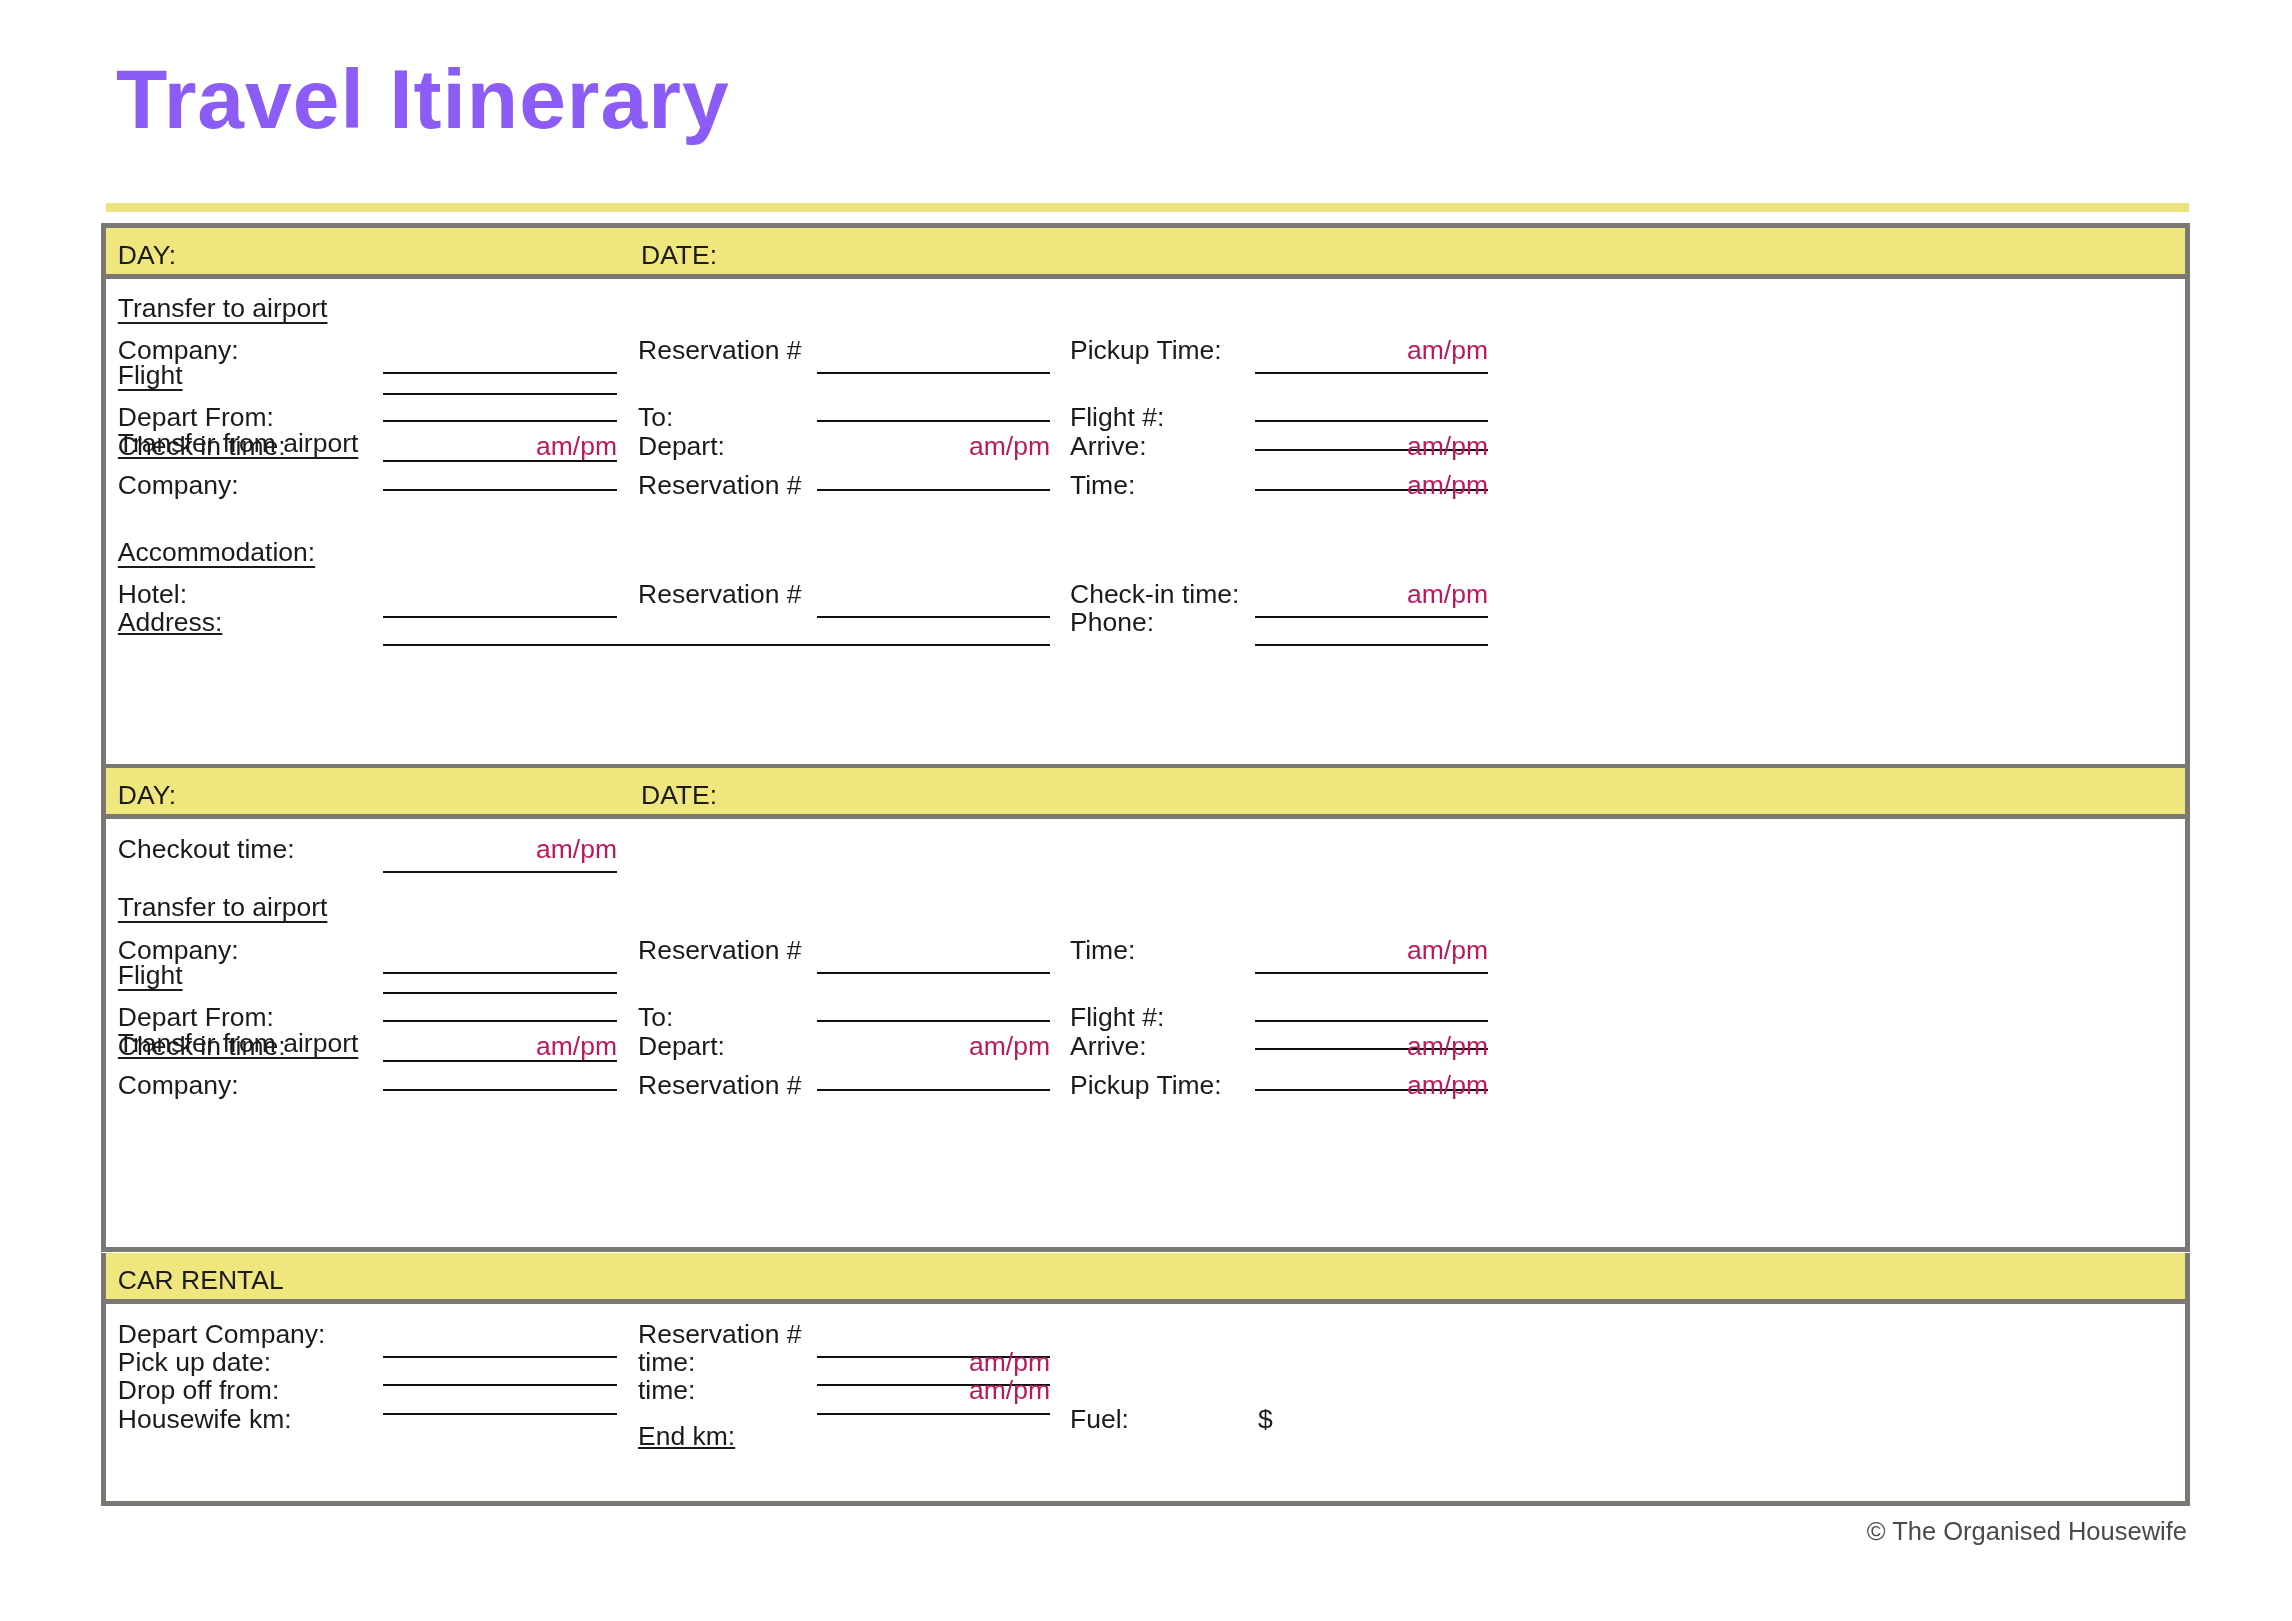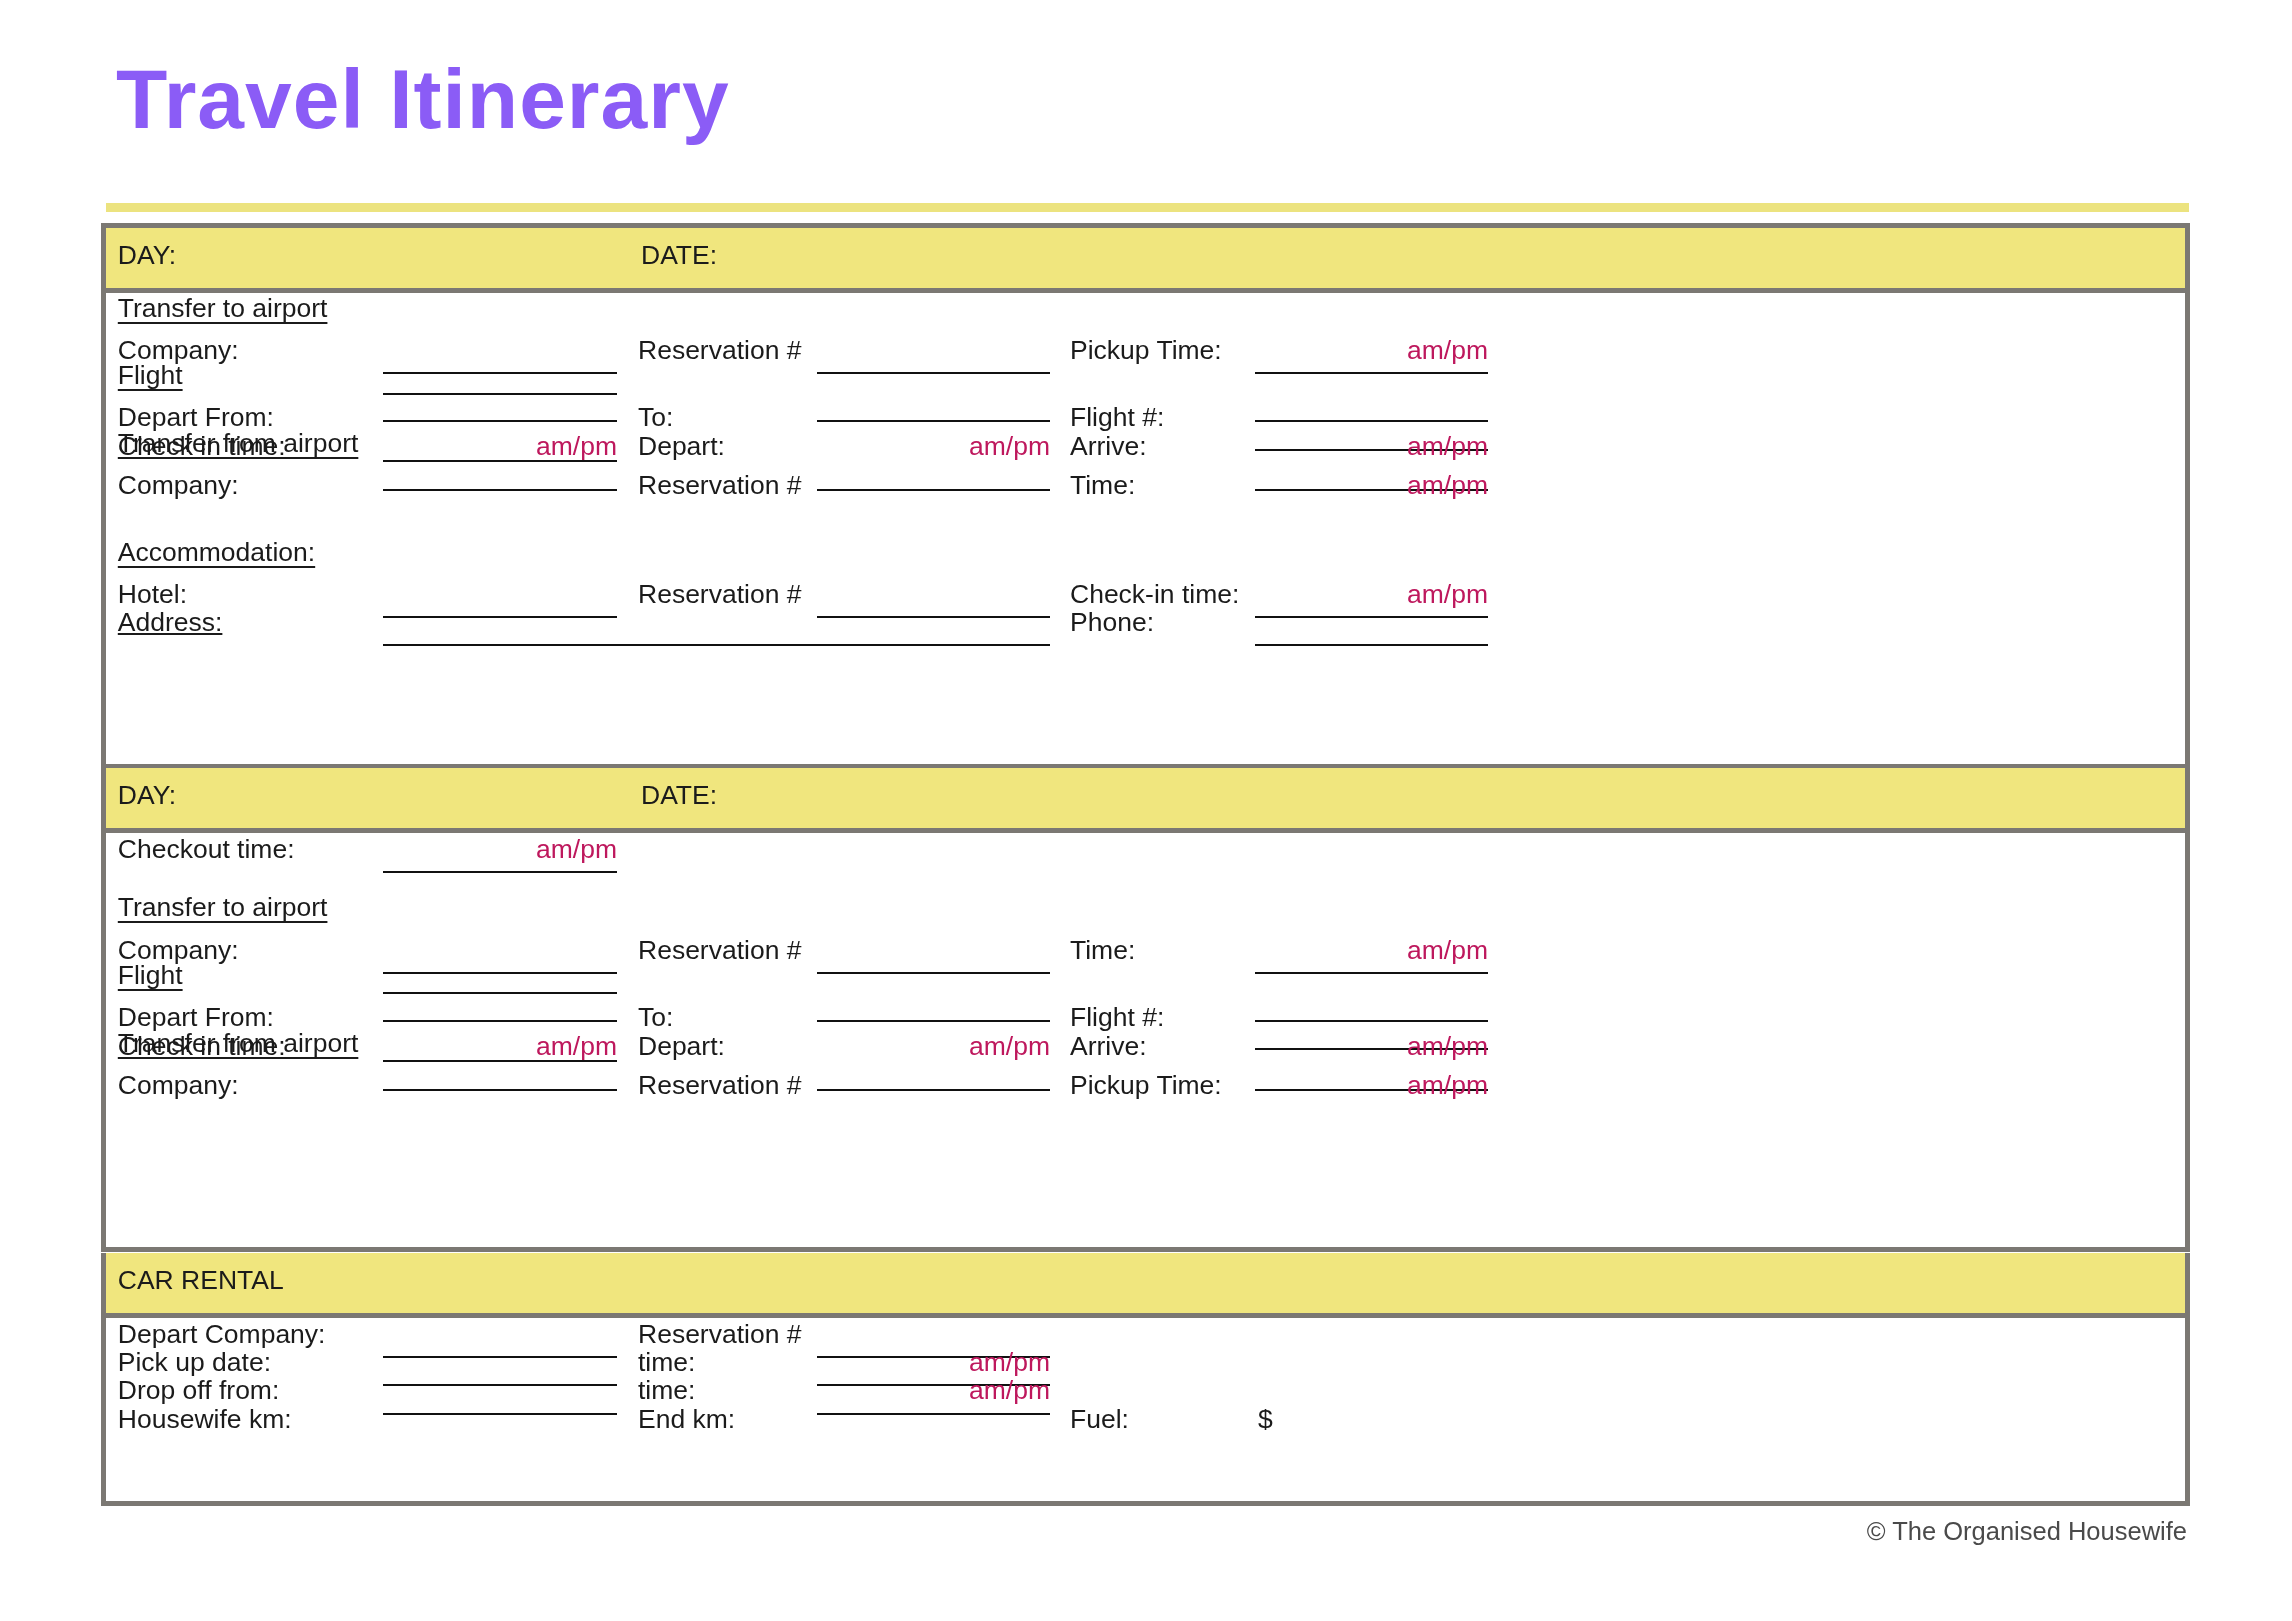--- a/index.html
+++ b/index.html
@@ -49,21 +49,21 @@
     left: 101px;
     box-sizing: border-box;
     border: 5.9px solid #7b7873;
     background: #ffffff;
   }
   .band {
     position: absolute;
     left: 0;
     top: 0;
     width: 100%;
-    height: 65px;
+    height: 51px;
     background: #f0e67e;
     box-sizing: border-box;
     border-bottom: 5.9px solid #7b7873;
   }
   .band-label {
     position: absolute;
     font-size: 26.5px;
     color: #1b1b1b;
     white-space: nowrap;
     line-height: 1;
@@ -258,21 +258,21 @@
     <div class="blank" style="left:711px; top:131px; width:233px;"></div>
     <span class="ampm" style="left:709px; top:96px; width:235px;">am/pm</span>
 
     <span class="row-label" style="left:11.8px; top:124px;">Drop off from:</span>
     <div class="blank" style="left:277px; top:160px; width:234px;"></div>
     <span class="row-label" style="left:532px; top:124px;">time:</span>
     <div class="blank" style="left:711px; top:160px; width:233px;"></div>
     <span class="ampm" style="left:709px; top:124px; width:235px;">am/pm</span>
 
     <span class="row-label" style="left:11.8px; top:153px;">Housewife km:</span>
-    <span class="row-label" style="left:532px; top:153px;">End km:</span>
+    <span class="row-label" style="left:532px; top:170px;text-decoration:underline;">End km:</span>
     <span class="row-label" style="left:964px; top:153px;">Fuel:</span>
     <span class="dollar" style="left:1152px; top:153px;">$</span>
   </div>
 
   <div class="footer">© The Organised Housewife</div>
 
 </div>
 
 
 </body></html>

